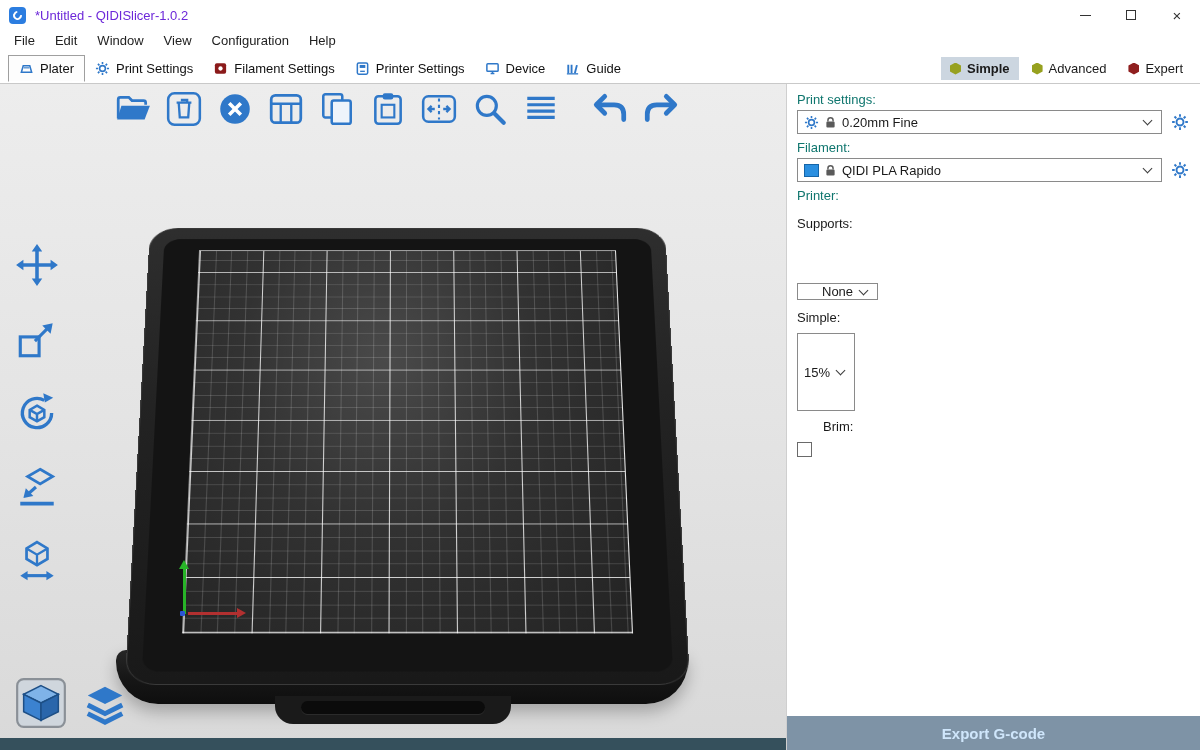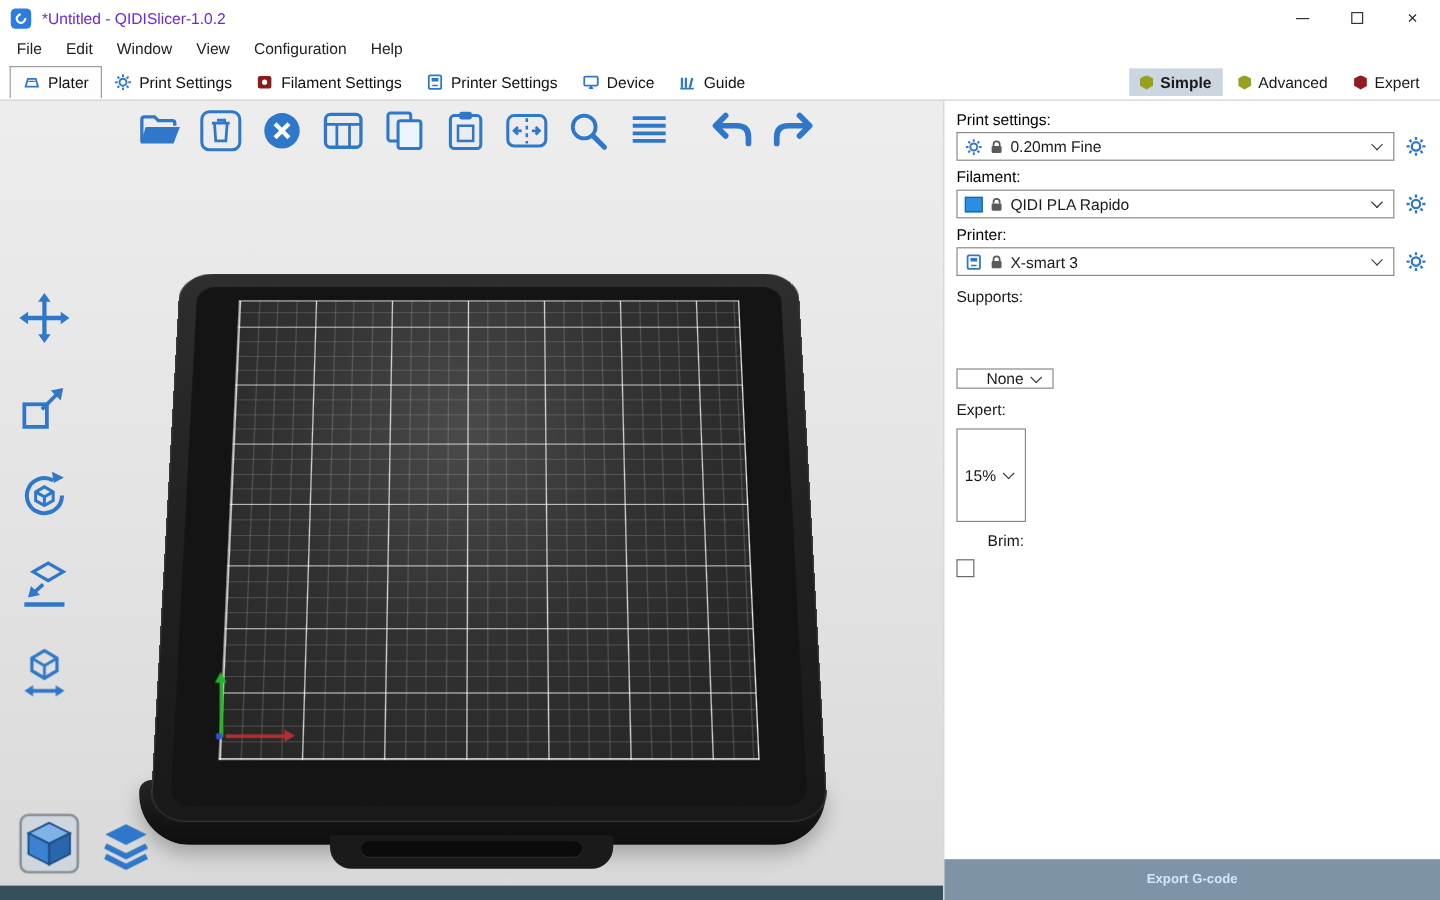--- a/index.html
+++ b/index.html
@@ -78,36 +78,36 @@
   .axis-y::before { content:""; position:absolute; left:-4px; top:-8px; border-left:5px solid transparent;
     border-right:5px solid transparent; border-bottom:9px solid #28b428; }
   .axis-x { position:absolute; left:188px; top:528px; width:50px; height:3px; background:#b23030; }
   .axis-x::after { content:""; position:absolute; right:-8px; top:-4px; border-top:5px solid transparent;
     border-bottom:5px solid transparent; border-left:9px solid #b23030; }
   .axis-z { position:absolute; left:180px; top:527px; width:5px; height:5px; background:#2b55d6; border-radius:1px; }
 
   
   .sidebar { position:relative; width:414px; height:100%; background:#fff; border-left:1px solid #cfcfcf;
     padding:2px 9px 0 10px; display:flex; flex-direction:column; }
-  .sb-label { margin:6px 0 3px; color:#000000; }
+  .sb-label { margin:6px 0 3px; color:#0f766e; }
   .combo-row { display:flex; align-items:center; gap:7px; }
   .combo { position:relative; flex:1; height:24px; border:1px solid #8a8a8a; background:#fff;
     display:flex; align-items:center; gap:6px; padding:0 24px 0 6px; overflow:hidden; white-space:nowrap; }
   .chev { position:absolute; right:10px; top:50%; width:7px; height:7px; margin-top:-5px;
     border-right:1.6px solid #3c3c3c; border-bottom:1.6px solid #3c3c3c; transform:rotate(45deg); }
   .gear-btn { width:22px; height:22px; display:flex; align-items:center; justify-content:center;
     background:transparent; border:none; cursor:pointer; flex:0 0 auto; }
   .swatch { width:15px; height:13px; background:#2a8fe0; border:1px solid #1565a8; flex:0 0 auto; }
   .row { display:flex; align-items:flex-start; margin-top:10px; gap:8px;flex-direction:column; }
   .supports-combo { flex:1;margin-top:44px; }
   .infill-combo { flex:0 0 78px; }
   .brim-label { margin-left:26px; }
   .checkbox { width:15px; height:15px; border:1px solid #6a6a6a; background:#fff; display:inline-block; }
   .export-btn { position:absolute; left:0; right:0; bottom:0; height:34px; border:none; cursor:pointer;
-    background:#7e93a6; color:#cfe6fb; font-weight:bold; font-size:11px; font-family:inherit; }
+    background:#7e93a6; color:#cfe6fb; font-weight:bold; font-size:15px; font-family:inherit; }
 
   svg { display:block; }
 </style>
 </head>
 <body>
 
 <div class="titlebar">
   <span class="app-icon"></span>
   <span class="title-text">*Untitled - QIDISlicer-1.0.2</span>
   <div class="win-controls">
@@ -379,52 +379,31 @@
       </div>
       <button class="gear-btn">
         <svg width="18" height="18" viewBox="0 0 16 16">
             <circle cx="8" cy="8" r="3.1" fill="none" stroke="#2f78c9" stroke-width="1.7"></circle>
             <path d="M8 1v2.3M8 12.7V15M1 8h2.3M12.7 8H15M3.1 3.1l1.6 1.6M11.3 11.3l1.6 1.6M12.9 3.1l-1.6 1.6M4.7 11.3l-1.6 1.6" stroke="#2f78c9" stroke-width="1.7"></path>
           </svg>
       </button>
     </div>
 
     <div class="sb-label">Printer:</div>
-    <div class="combo-row">
-      <div class="combo">
-        <svg width="15" height="15" viewBox="0 0 16 16">
-            <rect x="2.5" y="2" width="11" height="12" rx="1.5" fill="none" stroke="#2f78c9" stroke-width="1.6"></rect>
-            <rect x="5" y="4.2" width="6" height="3.2" fill="#2f78c9"></rect>
-            <path d="M5.5 11h5" stroke="#2f78c9" stroke-width="1.4"></path>
-          </svg>
-        <svg width="11" height="13" viewBox="0 0 12 14">
-            <path d="M3.2 6V4.6a2.8 2.8 0 0 1 5.6 0V6" fill="none" stroke="#5a5a5a" stroke-width="1.6"></path>
-            <rect x="1.5" y="6" width="9" height="6.5" rx="1.2" fill="#5a5a5a"></rect>
-          </svg>
-        <span>X-smart 3</span>
-        <span class="chev"></span>
-      </div>
-      <button class="gear-btn">
-        <svg width="18" height="18" viewBox="0 0 16 16">
-            <circle cx="8" cy="8" r="3.1" fill="none" stroke="#2f78c9" stroke-width="1.7"></circle>
-            <path d="M8 1v2.3M8 12.7V15M1 8h2.3M12.7 8H15M3.1 3.1l1.6 1.6M11.3 11.3l1.6 1.6M12.9 3.1l-1.6 1.6M4.7 11.3l-1.6 1.6" stroke="#2f78c9" stroke-width="1.7"></path>
-          </svg>
-      </button>
-    </div>
 
     <div class="row">
       <span>Supports:</span>
       <div class="combo supports-combo" style="padding-left:24px">
         <span>None</span>
         <span class="chev"></span>
       </div>
     </div>
 
     <div class="row">
-      <span>Expert:</span>
+      <span>Simple:</span>
       <div class="combo infill-combo">
         <span>15%</span>
         <span class="chev"></span>
       </div>
       <span class="brim-label">Brim:</span>
       <span class="checkbox"></span>
     </div>
 
     <button class="export-btn">Export G-code</button>
   </div>

